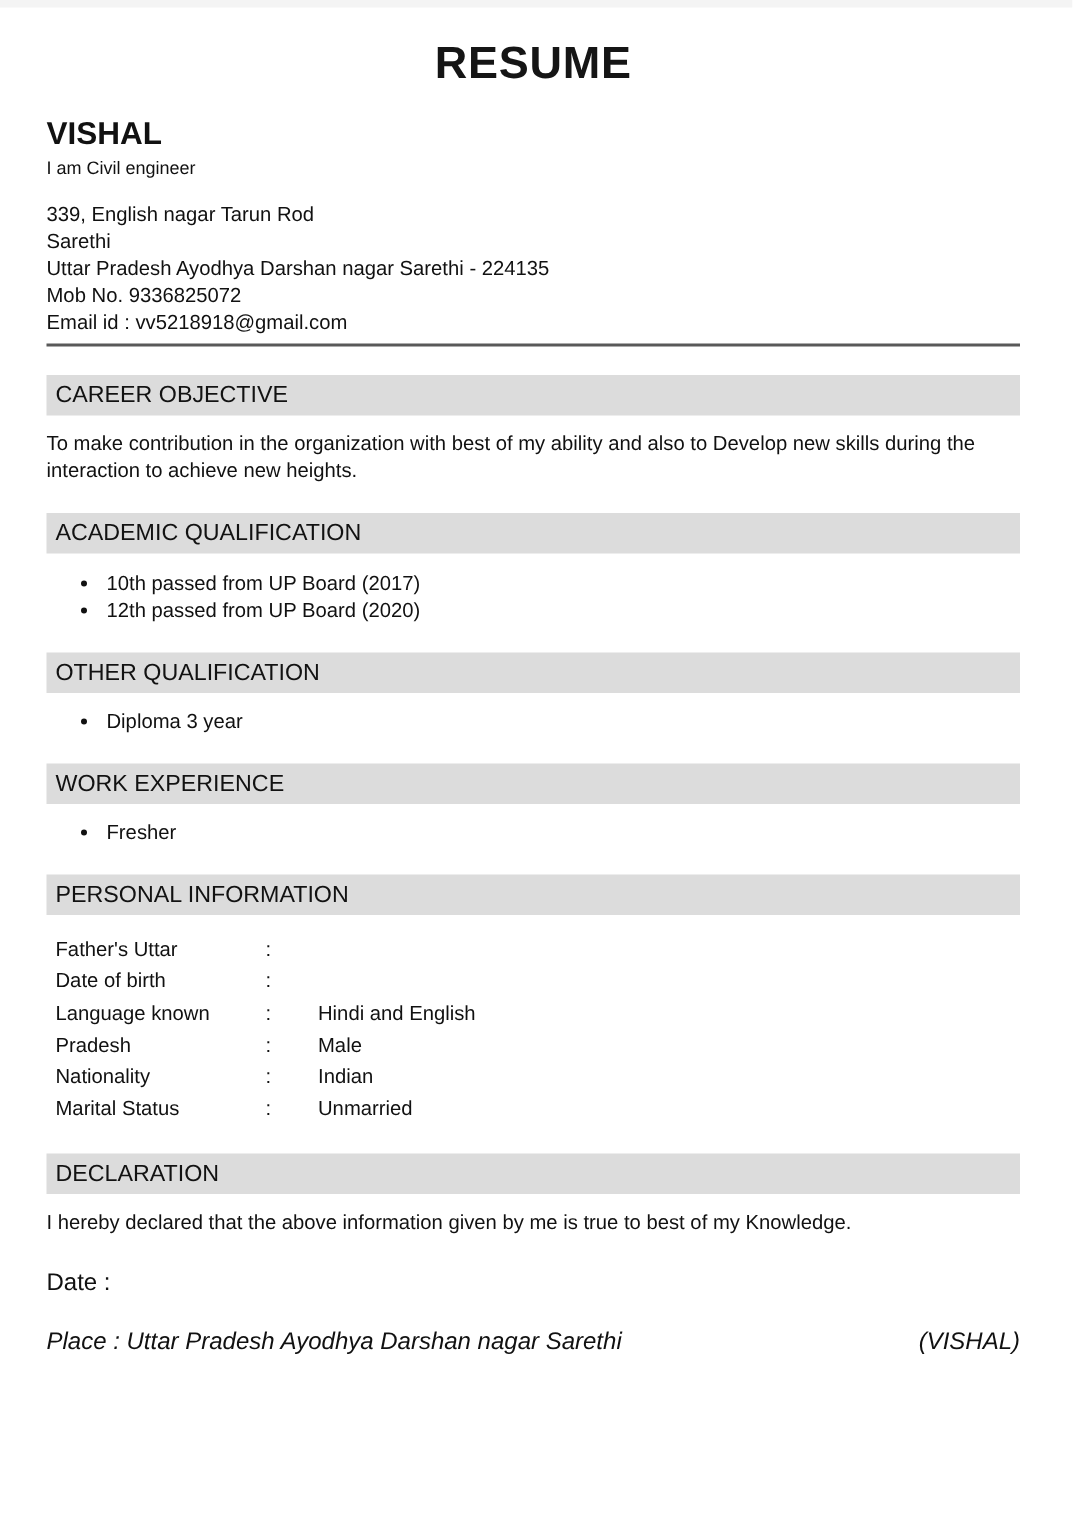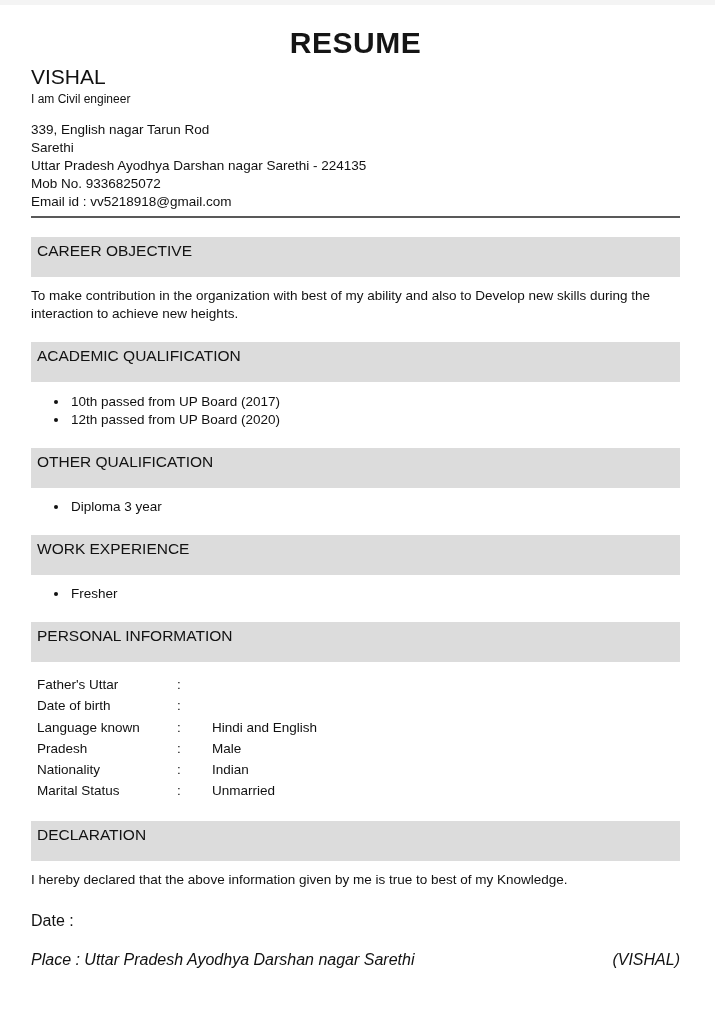--- a/index.html
+++ b/index.html
@@ -25,44 +25,44 @@
   .doc-title {
     margin: 0;
     text-align: center;
     font-size: 30px;
     font-weight: 700;
     line-height: 34px;
     letter-spacing: 0.5px;
     color: #151515;
   }
   .name {
-    margin: 5px 0 0 0;
+    margin: 18px 0 0 0;
     font-size: 21px;
-    font-weight: 400;
+    font-weight: 700;
     line-height: 24px;
   }
   .tagline {
     margin: 3px 0 0 0;
     font-size: 12px;
     line-height: 15px;
   }
   .address {
     margin: 14px 0 0 0;
     font-size: 13.5px;
     line-height: 18px;
   }
   .divider {
     border: none;
     border-top: 2px solid #595959;
     margin: 5px 0 0 0;
   }
   .section-bar {
     margin: 19px 0 0 0;
     background: #dcdcdc;
-    height: 40px;
+    height: 27px;
     line-height: 27px;
     padding-left: 6px;
     font-size: 15.5px;
     font-weight: 400;
     color: #121212;
   }
   .para {
     margin: 10px 0 0 0;
     font-size: 13.5px;
     line-height: 18px;

